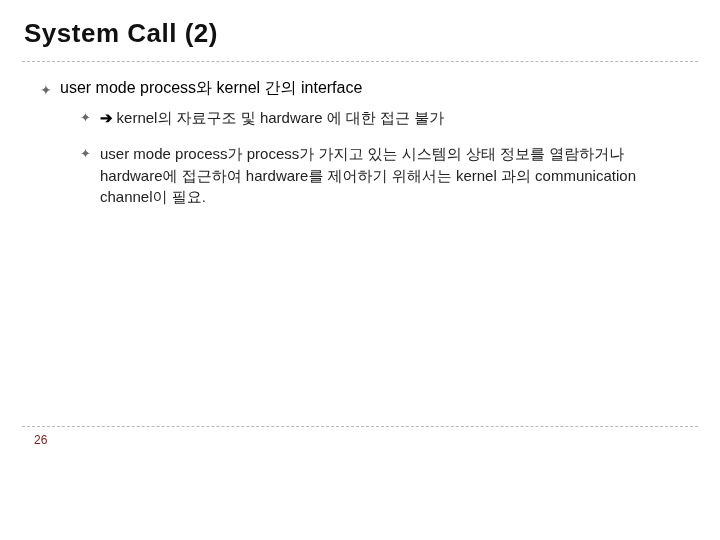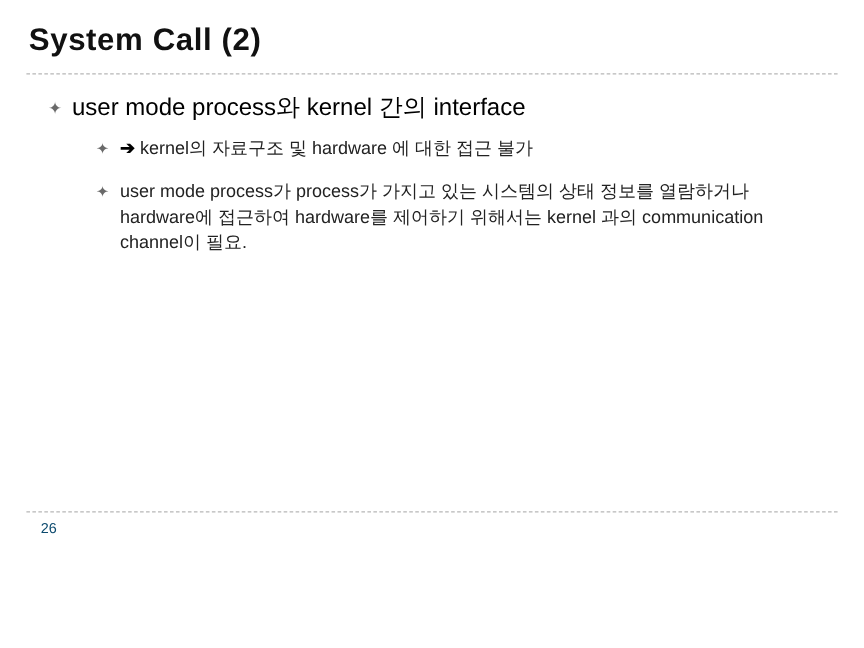--- a/index.html
+++ b/index.html
@@ -44,21 +44,21 @@
     margin-bottom: 10px;
   }
   .l1 > .bullet {
     position: absolute;
     left: 0;
     top: 4px;
     font-size: 14px;
     color: #6a6a6a;
   }
   .l1-text {
-    font-size: 20px;
+    font-size: 16px;
     font-weight: normal;
     color: #000;
   }
   .sub-list {
     margin-top: 8px;
     padding-left: 20px;
   }
   .l2 {
     position: relative;
     padding-left: 20px;
@@ -88,21 +88,21 @@
     right: 22px;
     bottom: 22px;
   }
   .footer-hr {
     border: none;
     border-top: 1px dashed #b7b7b7;
     margin: 0 0 6px 0;
   }
   .page-num {
     font-size: 12px;
-    color: #0c4a6e;
+    color: #7f1d1d;
     padding-left: 12px;
   }
 </style>
 </head>
 <body>
 
 <div class="slide">
 
   <div class="title-block">
     <div class="title">System Call (2)</div>

